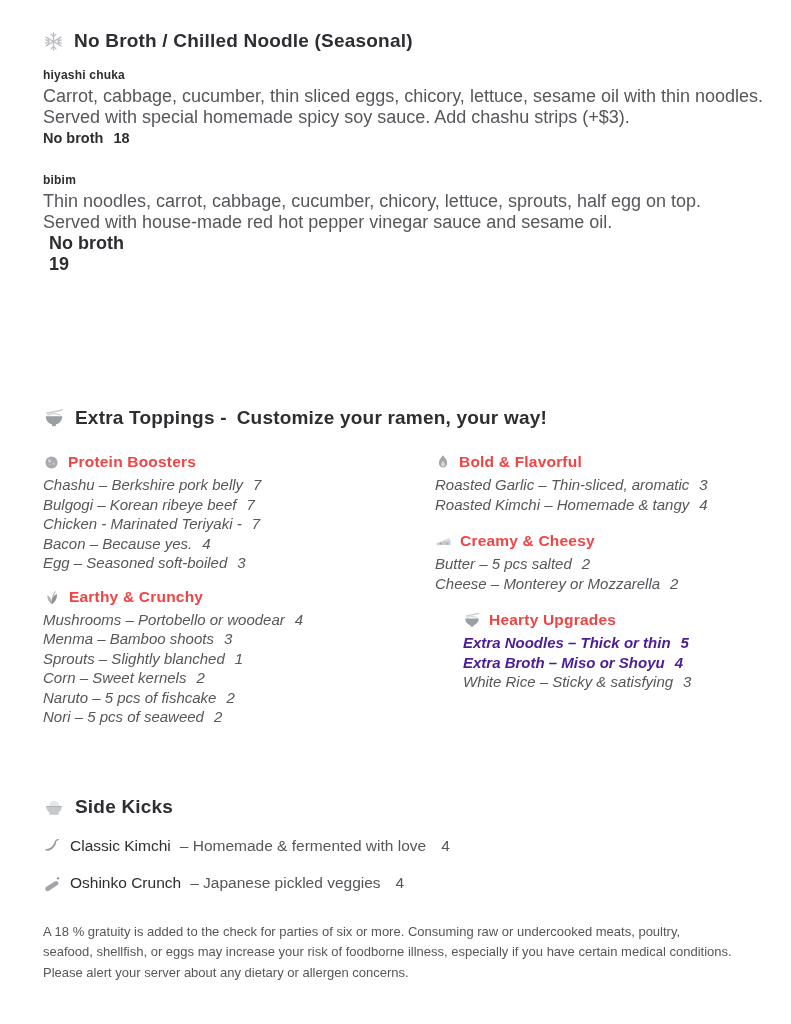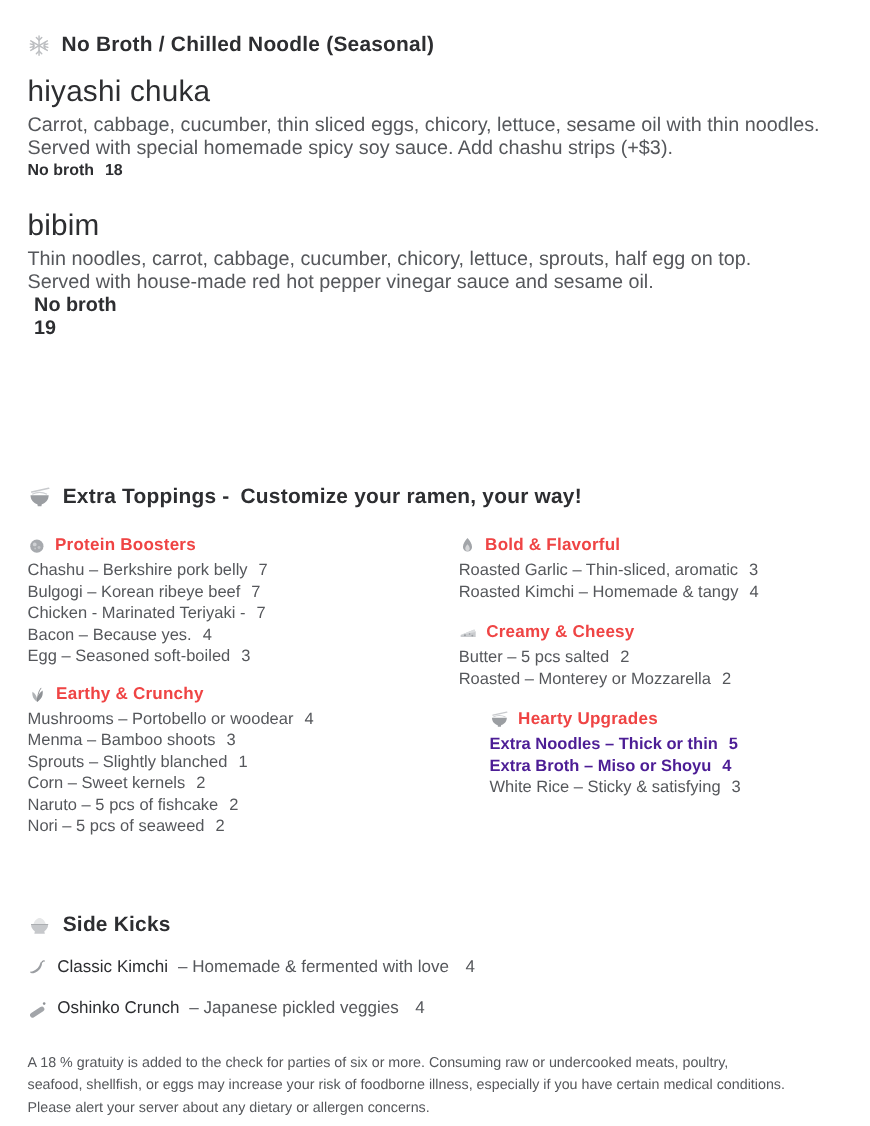--- a/index.html
+++ b/index.html
@@ -3,54 +3,54 @@
 <meta charset="utf-8">
 <style>
   * { margin:0; padding:0; box-sizing:border-box; }
   html,body { background:#ffffff; }
   body {
     width:791px; height:1024px;
     font-family:"Liberation Sans", sans-serif;
     color:#54565a;
     overflow:hidden;
   }
-  .page { padding:30px 25px 0 25px; }
+  .page { padding:30px 25px 0 43px; }
 
   .icon { display:inline-flex; align-items:center; justify-content:center; flex:0 0 auto; }
   .icon svg { display:block; }
 
   
   .sec-header {
     display:flex; align-items:center; gap:10px;
     font-size:19px; font-weight:700; color:#2d2e31;
     letter-spacing:.2px;
   }
   .sec-header .tagline { }
 
   
   .dish { margin-top:16px; }
-  .dish-name { font-size:27px; font-weight:400; color:#2d2e31; letter-spacing:.2px; }
+  .dish-name { font-size:12px; font-weight:700; color:#2d2e31; letter-spacing:.2px; }
   .dish-desc { margin-top:4px; font-size:18px; line-height:21px; color:#55575b; }
   .dish-desc span { display:block; white-space:nowrap; }
   .price-strong { font-weight:700; color:#2d2e31; }
   .dish-priceline { font-size:14.5px; line-height:21px; }
   .inline-price { display:inline; margin-left:10px; }
 
   
   .toppings { margin-top:132px; }
   .cols { display:flex; margin-top:24px; }
   .col-left  { width:392px; }
   .col-right { flex:1; }
   .group { margin-bottom:15px; }
   .group-title {
     display:flex; align-items:center; gap:8px;
     font-size:15.5px; font-weight:700; color:#ef4444;
     margin-bottom:4px; letter-spacing:.2px;
   }
-  .t-item { font-size:15px; line-height:19.5px; color:#55575b; white-space:nowrap; }
+  .t-item { font-size:15px; line-height:19.5px; color:#55575b; white-space:nowrap;font-style:italic; }
   .t-item .price { margin-left:10px; }
   .t-item.bold { font-weight:700; color:#4c1d95; }
 
   
   .sidekicks { margin-top:54px; }
   .sk-item {
     display:flex; align-items:center; gap:9px;
     margin-top:19px; font-size:15.5px; color:#55575b; white-space:nowrap;
   }
   .sk-name { font-weight:400; color:#2d2e31; }
@@ -185,21 +185,21 @@
                 <path d="M2.5 14.5L20 7.5l1.8 3v6.5H2.5v-2.5z" fill="#c9cbce"></path>
                 <path d="M2.5 14.5L20 7.5l1.8 3z" fill="#dcdee0"></path>
                 <circle cx="8" cy="14.8" r="1.3" fill="#9b9ea2"></circle>
                 <circle cx="14" cy="13.2" r="1" fill="#9b9ea2"></circle>
                 <circle cx="17.5" cy="15.3" r="1.2" fill="#9b9ea2"></circle>
               </svg>
             </span>
             <span>Creamy &amp; Cheesy</span>
           </div>
           <div class="t-item"><span>Butter – 5 pcs salted</span><span class="price">2</span></div>
-          <div class="t-item"><span>Roasted – Monterey or Mozzarella</span><span class="price">2</span></div>
+          <div class="t-item"><span>Cheese – Monterey or Mozzarella</span><span class="price">2</span></div>
         </div>
 
         <div class="group" style="margin-top:18px;margin-left:28px;">
           <div class="group-title">
             <span class="icon">
               <svg width="18" height="18" viewBox="0 0 24 24">
                 <path d="M4.2 6.8L21 3.2" stroke="#c8cacd" stroke-width="1.6" fill="none" stroke-linecap="round"></path>
                 <path d="M3 10h18c0 4.4-2.9 7.9-6.8 8.9l-.4 2.1h-3.6l-.4-2.1C5.9 17.9 3 14.4 3 10z" fill="#9b9ea2"></path>
                 <path d="M4.6 9.1c4.4-2.2 10.4-2.2 14.8 0" stroke="#cfd1d4" stroke-width="1.3" fill="none"></path>
               </svg>

